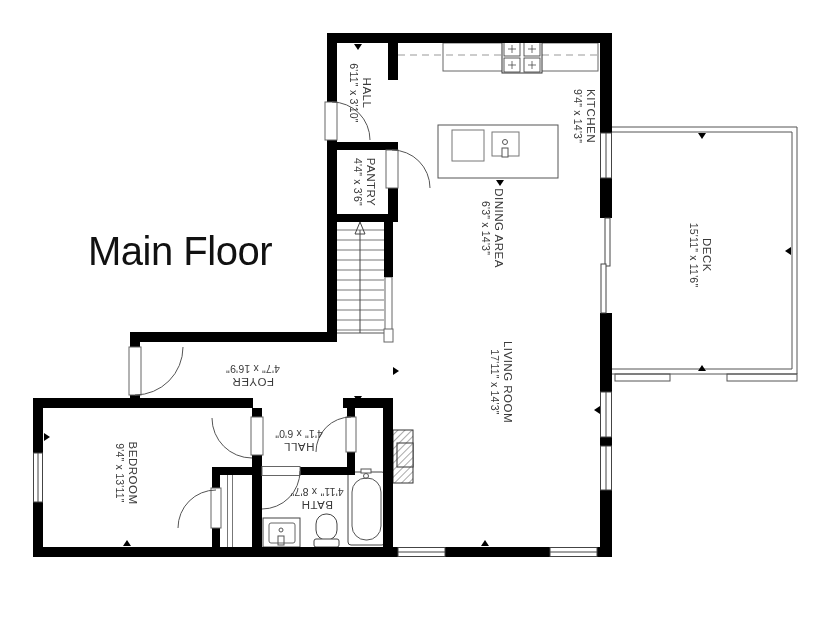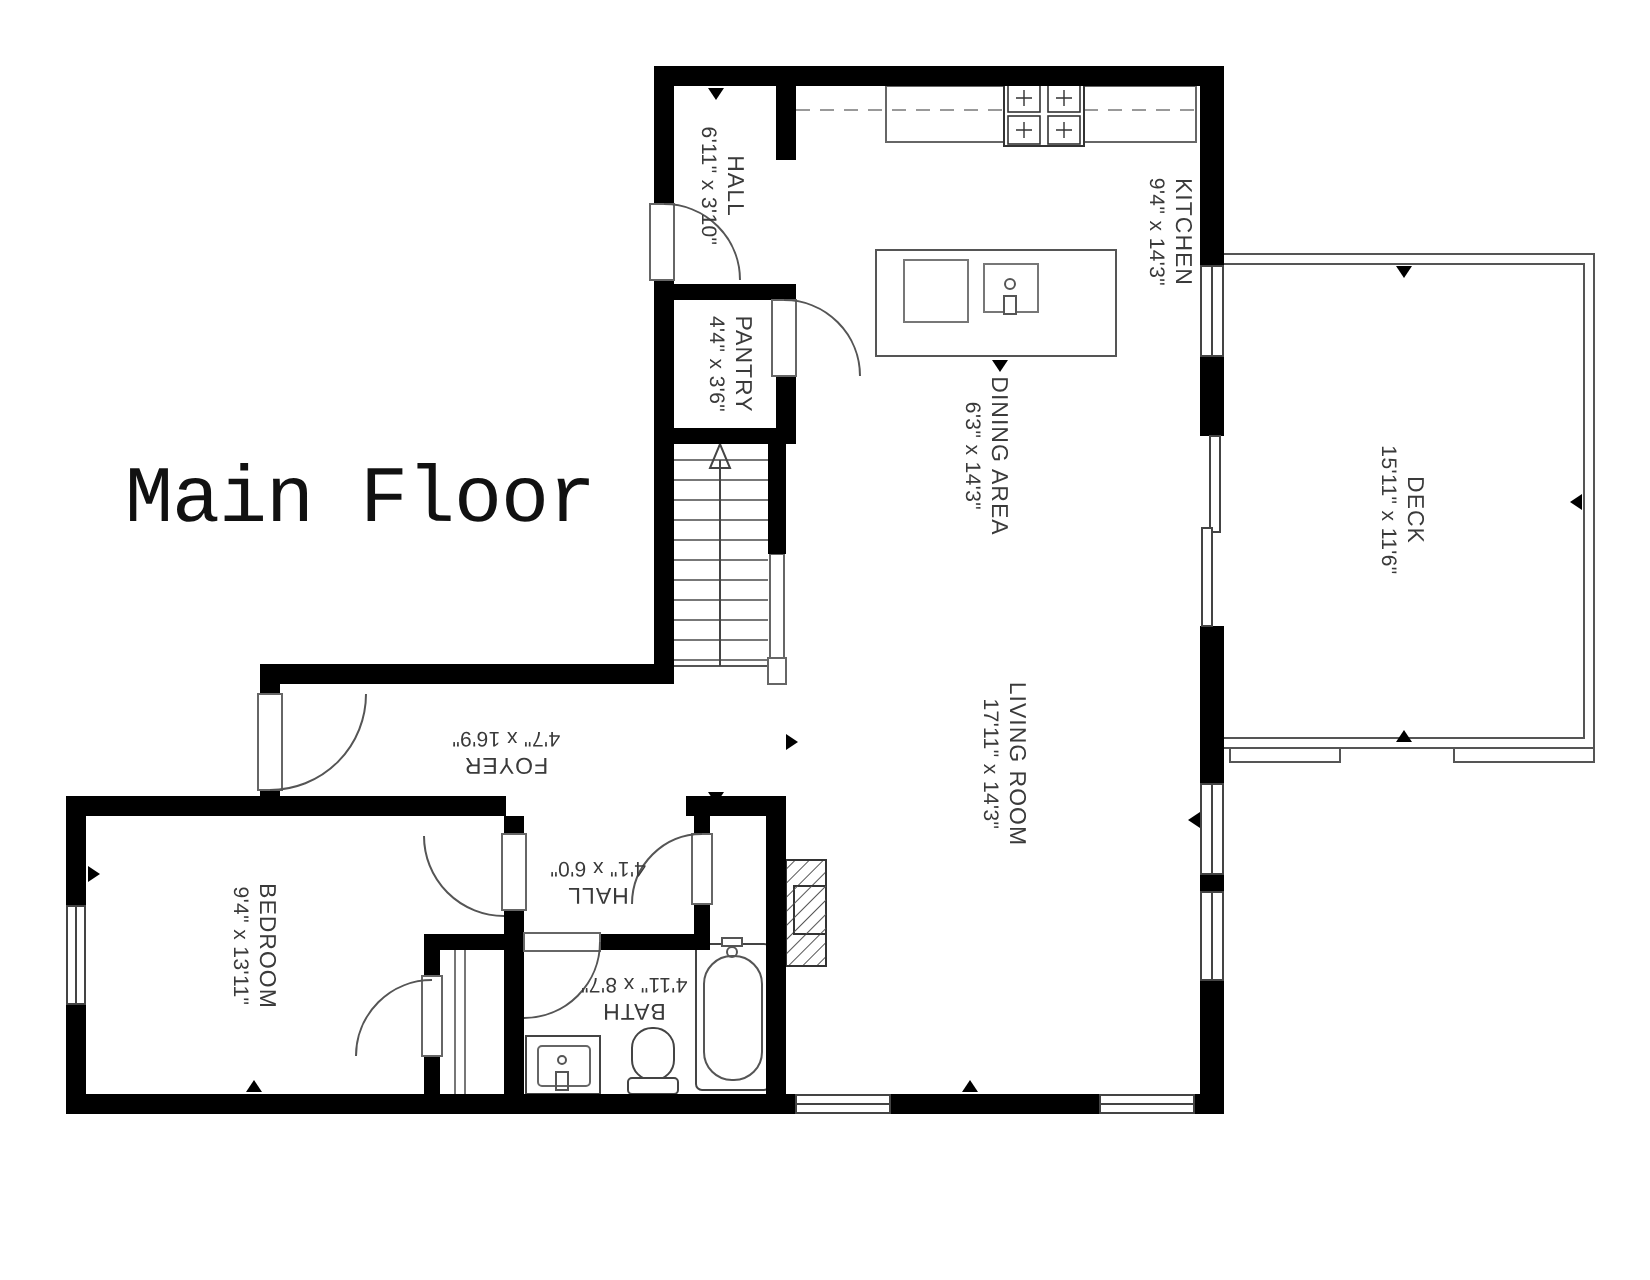--- a/index.html
+++ b/index.html
@@ -6,21 +6,21 @@
   #plan{position:relative;width:825px;height:640px;background:#ffffff;overflow:hidden;
         font-family:"Liberation Sans",sans-serif;}
   #plan svg{position:absolute;left:0;top:0;}
   .room-label{position:absolute;display:flex;flex-direction:column;align-items:center;
 ptr        color:#3a3a3a;white-space:nowrap;line-height:13px;text-align:center;}
   .room-label .rname{font-size:11.5px;letter-spacing:.5px;color:#3a3a3a;}
   .room-label .rdims{font-size:10.5px;letter-spacing:.2px;color:#3a3a3a;}
   .rot90{transform:translate(-50%,-50%) rotate(90deg);}
   .rot180{transform:translate(-50%,-50%) rotate(180deg);}
   #main-title{position:absolute;left:180px;top:251px;transform:translate(-50%,-50%);
-        font-family:Liberation Mono, monospace;font-size:40px;color:#111;letter-spacing:-0.5px;}
+        font-family:Liberation Sans, sans-serif;font-size:40px;color:#111;letter-spacing:-0.5px;}
   .wall{fill:#000;}
   .thin{stroke:#555;fill:none;stroke-width:1;}
   .leaf{fill:#fff;stroke:#666;stroke-width:1;}
   .win{fill:#fff;stroke:#444;stroke-width:1;}
   .fixture{fill:#fff;stroke:#444;stroke-width:1;}
   .tread{stroke:#777;stroke-width:1;}
   .tick{fill:#000;}
 </style>
 </head>
 <body>

